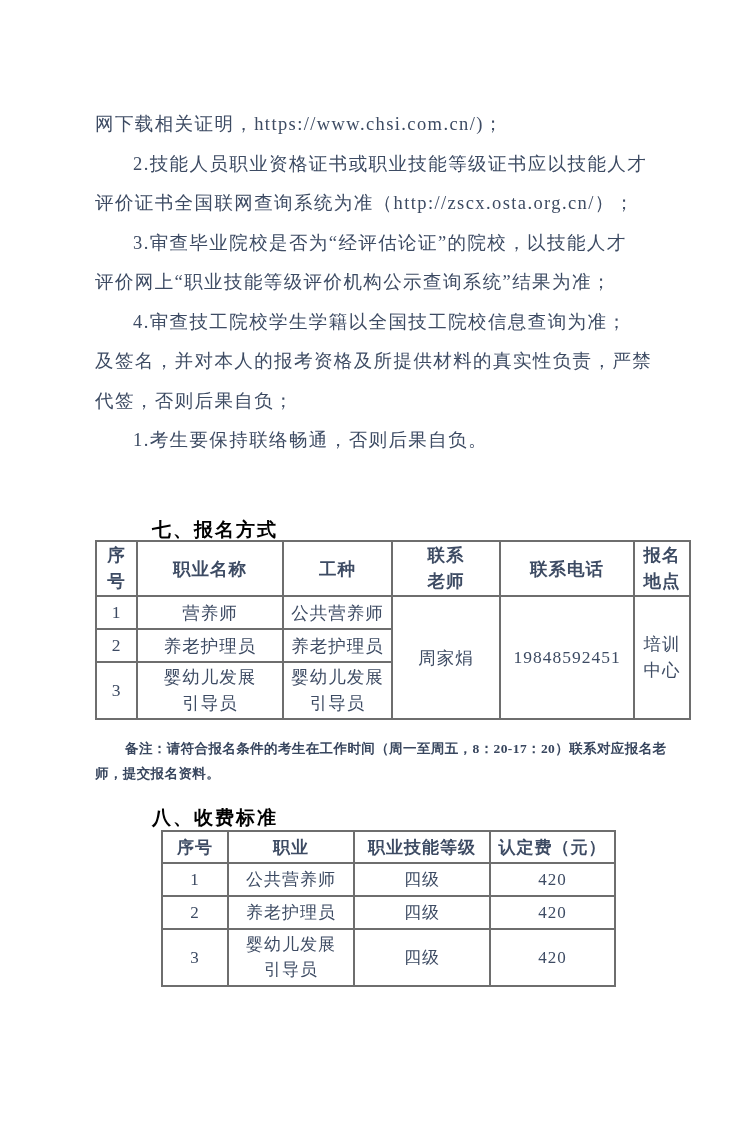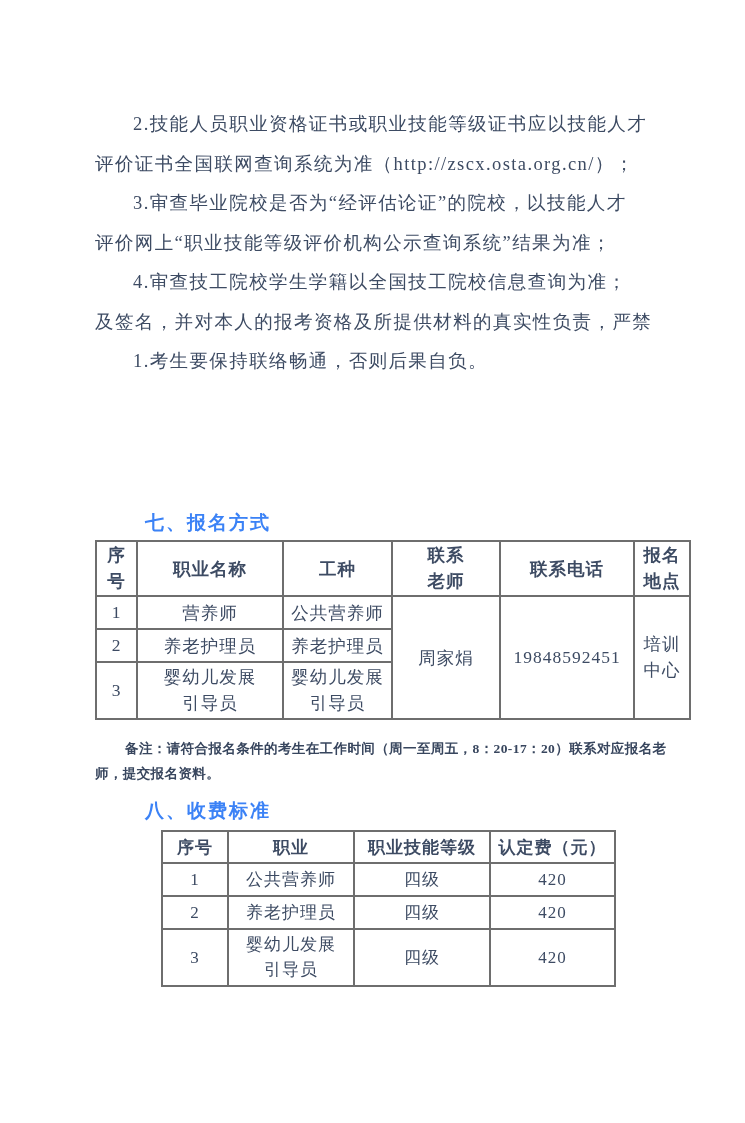--- a/index.html
+++ b/index.html
@@ -14,21 +14,21 @@
   .textblock{position:absolute;top:105px;left:95px;width:566px;}
   .line{
     height:39.5px;line-height:39.5px;
     font-size:18.5px;letter-spacing:1.4px;
     white-space:nowrap;
   }
   .indent{padding-left:38px;}
   .heading{
     position:absolute;left:136px;
     font-size:19px;font-weight:bold;letter-spacing:2px;
-    color:#3b82f6;margin:9px;white-space:nowrap;
+    color:#000000;margin:16px;white-space:nowrap;
   }
   .h7{top:501px;}
   .h8{top:789px;}
   table{
     position:absolute;border-collapse:collapse;table-layout:fixed;
     color:#3d4b63;
   }
   td,th{
     border:2px solid #6e6e6e;
     text-align:center;vertical-align:middle;
@@ -53,26 +53,28 @@
   .t2 .hrow{height:32px;}
   .t2 .r1,.t2 .r2{height:33px;}
   .t2 .r3{height:57px;}
 </style>
 </head>
 <body>
 
 <div class="page">
 
   <div class="textblock">
+    <div class="line">网下载相关证明，https://www.chsi.com.cn/)；</div>
     <div class="line indent">2.技能人员职业资格证书或职业技能等级证书应以技能人才</div>
     <div class="line">评价证书全国联网查询系统为准（http://zscx.osta.org.cn/）；</div>
     <div class="line indent">3.审查毕业院校是否为“经评估论证”的院校，以技能人才</div>
     <div class="line">评价网上“职业技能等级评价机构公示查询系统”结果为准；</div>
     <div class="line indent">4.审查技工院校学生学籍以全国技工院校信息查询为准；</div>
     <div class="line">及签名，并对本人的报考资格及所提供材料的真实性负责，严禁</div>
+    <div class="line">代签，否则后果自负；</div>
     <div class="line indent">1.考生要保持联络畅通，否则后果自负。</div>
   </div>
 
   <h2 class="heading h7">七、报名方式</h2>
 
   <table class="t1">
     <tbody>
         <tr class="hrow">
       <th class="c0 pre">序
 号</th>

